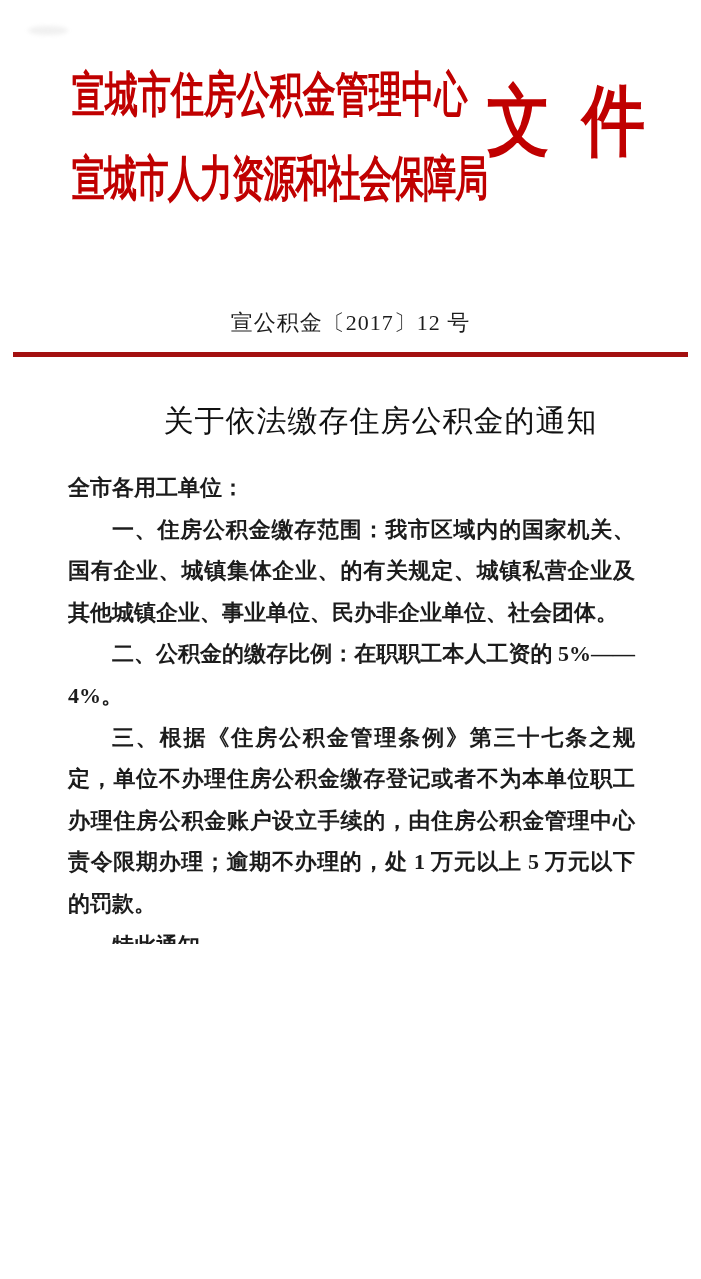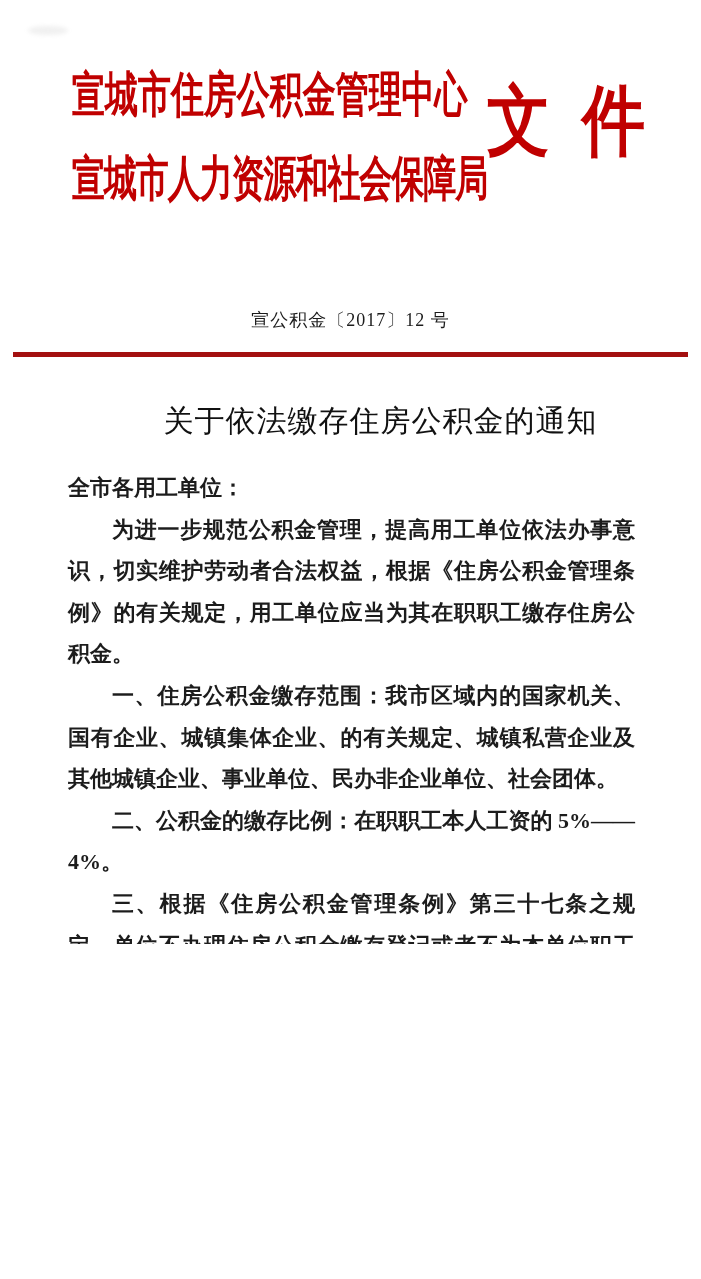--- a/index.html
+++ b/index.html
@@ -30,21 +30,21 @@
   .docword{
     position:absolute;left:487px;top:84px;
     color:#c00000;font-weight:700;
     font-size:63px;line-height:1;white-space:nowrap;
     letter-spacing:32px;
     transform:scale(1,1.22);transform-origin:0 0;
   }
   
   .docnum{
     position:absolute;left:0;top:308px;width:100%;
-    text-align:center;font-size:18px;letter-spacing:1px;
+    text-align:center;font-size:22px;letter-spacing:1px;
   }
   .rule{
     position:absolute;left:13px;top:352px;width:675px;height:5px;
     background:#a31010;
   }
   .title{
     position:absolute;left:15px;top:386px;width:100%;margin:15px;
     text-align:center;font-size:30px;font-weight:400;
     letter-spacing:1px;color:#111;
   }
@@ -85,21 +85,20 @@
   <div class="org1">宣城市住房公积金管理中心</div>
   <div class="org2">宣城市人力资源和社会保障局</div>
   <div class="docword">文件</div>
 
   <div class="docnum">宣公积金〔2017〕12 号</div>
   <div class="rule"></div>
   <h1 class="title">关于依法缴存住房公积金的通知</h1>
 
   <div class="body">
     <p class="salutation">全市各用工单位：</p>
-    <p>为进一步规范公积金管理，提高用工单位依法办事意识，切实维护劳动者合法权益，根据《住房公积金管理条例》的有关规定，用工单位应当为其在职职工缴存住房公积金。</p>
     <p>一、住房公积金缴存范围：我市区域内的国家机关、国有企业、城镇集体企业、的有关规定、城镇私营企业及其他城镇企业、事业单位、民办非企业单位、社会团体。</p>
     <p>二、公积金的缴存比例：在职职工本人工资的 5%——4%。</p>
     <p>三、根据《住房公积金管理条例》第三十七条之规定，单位不办理住房公积金缴存登记或者不为本单位职工办理住房公积金账户设立手续的，由住房公积金管理中心责令限期办理；逾期不办理的，处 1 万元以上 5 万元以下的罚款。</p>
     <p>特此通知</p>
   </div>
 
   <div class="sig sig-left">宣城市住房公积金管理中心</div>
   <div class="sig sig-right">宣城市人力资源和社会保障局</div>
   <div class="sig sig-date">2017 年 3 月 13 日</div>
 

